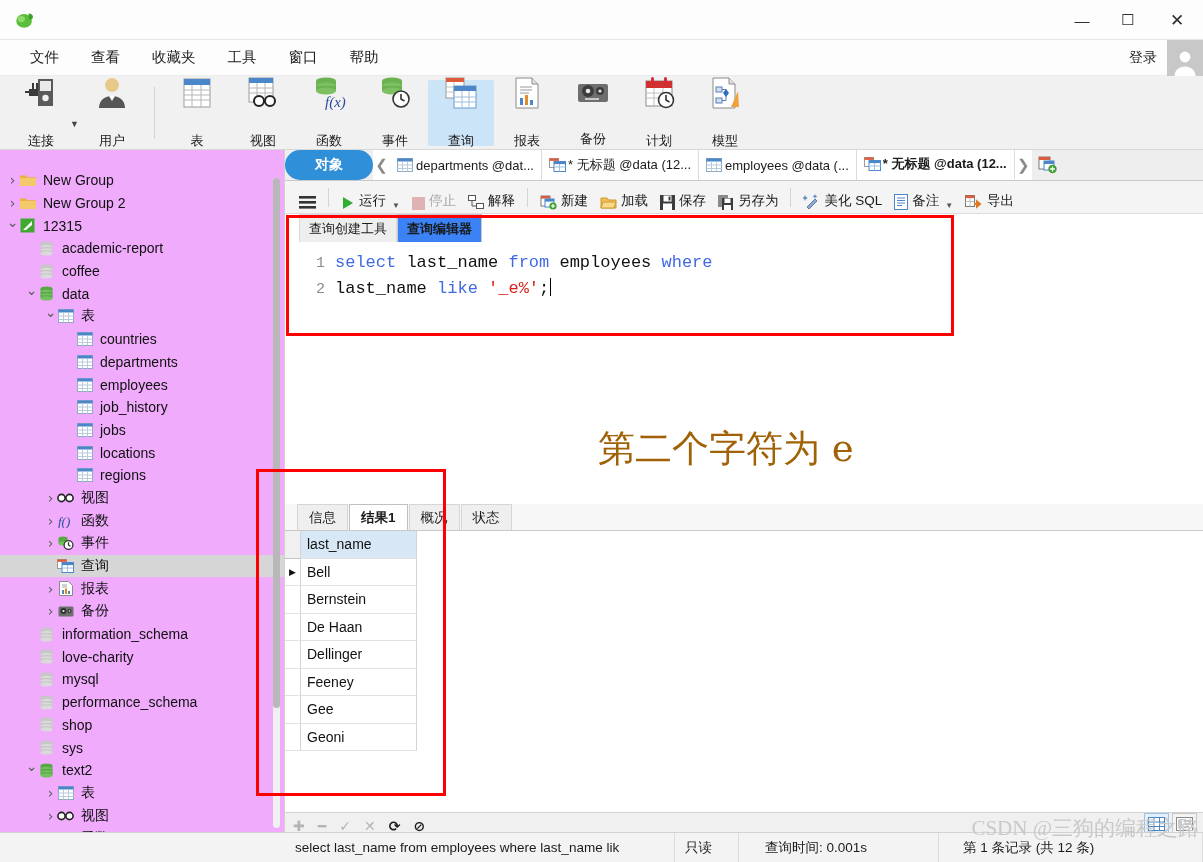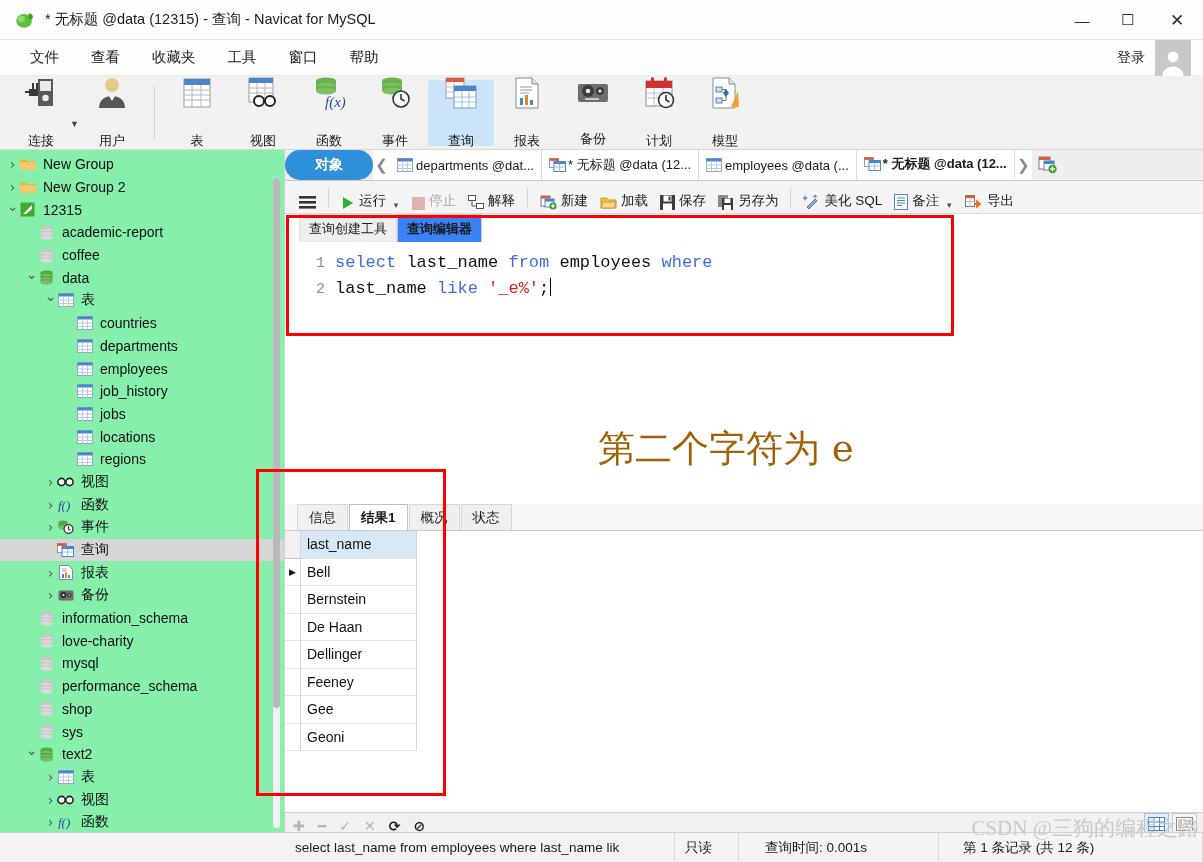--- a/index.html
+++ b/index.html
@@ -22,21 +22,21 @@
   .wc{ width:46px; height:40px; display:flex; align-items:center; justify-content:center;
        font-size:15px; color:#303030; }
   .wc.close{ width:52px; font-size:17px; }
 
   
   #menubar{
     height:36px; background:#fdfdfd; display:flex; align-items:center;
     padding-left:14px; position:relative; border-bottom:1px solid #ececec;
   }
   .menu-item{ font-size:14.5px; color:#1b1b1b; padding:3px 16px; white-space:nowrap; }
-  #login-area{ position:absolute; right:12px; top:0; height:36px; display:flex; align-items:center; }
+  #login-area{ position:absolute; right:0; top:0; height:36px; display:flex; align-items:center; }
   #login-label{ font-size:14px; color:#1d1d1d; padding-right:10px; }
   #avatar{ width:36px; height:36px; background:#c8c8c8; display:flex; align-items:flex-end;
            justify-content:center; overflow:hidden; }
 
   
   #toolbar{
     height:74px; background:#f1f1f1; border-bottom:1px solid #d7d7d7;
     display:flex; align-items:center; padding-left:8px; position:relative;
   }
   .tb{
@@ -47,22 +47,22 @@
   .tb-ico{ height:38px; display:flex; align-items:center; justify-content:center; }
   .tb-lbl{ font-size:13px; color:#1b1b1b;margin-top:20px; }
   .tb-sep{ width:1px; height:52px; background:#d2d2d2; margin:0 9px; }
   #conn-caret{ font-size:9px; color:#444; align-self:flex-end; margin-bottom:20px; margin-left:-4px; }
 
   
   #body-wrap{ display:flex; height:688px; }
 
   
   #sidebar{
-    width:285px; background:#86efac; border-right:1px solid #d0d0d0;
-    position:relative; overflow:hidden; padding-top:3px;
+    width:285px; background:#f0abfc; border-right:1px solid #d0d0d0;
+    position:relative; overflow:hidden; padding-top:19px;
   }
   .node{ height:22.7px; display:flex; align-items:center; white-space:nowrap;
          font-size:14px; color:#101010; }
   .node.sel{ background:#d6d6d6; }
   .arrow{ width:13px; font-size:10px; color:#5a5a5a; text-align:center; flex:none;
           font-family:"DejaVu Sans",sans-serif; }
   .arrow.open::before{ content:"\2304"; position:relative; top:-4px; font-size:14px; }
   .arrow.closed::before{ content:"\203A"; font-size:14px; }
   .nico{ width:17px; height:15px; margin-right:7px; flex:none; display:flex;
          align-items:center; justify-content:center; }
@@ -164,21 +164,20 @@
 </style>
 </head>
 <body>
 
 <div id="titlebar">
   <svg id="app-logo" viewBox="0 0 24 24">
     <ellipse cx="11" cy="13" rx="8.5" ry="7.5" fill="#5bbf3a"></ellipse>
     <ellipse cx="8" cy="11" rx="4" ry="3.4" fill="#8ddb6a"></ellipse>
     <path d="M16 5c3 0 5 2 4.6 4.4C20 12 17 12 16 10z" fill="#3d9e28"></path>
   </svg>
-  <span id="title-text">* 无标题 @data (12315) - 查询 - Navicat for MySQL</span>
   <div id="wincontrols">
     <div class="wc">—</div>
     <div class="wc">☐</div>
     <div class="wc close">✕</div>
   </div>
 </div>
 
 <div id="menubar">
   <div class="menu-item">文件</div>
   <div class="menu-item">查看</div>

